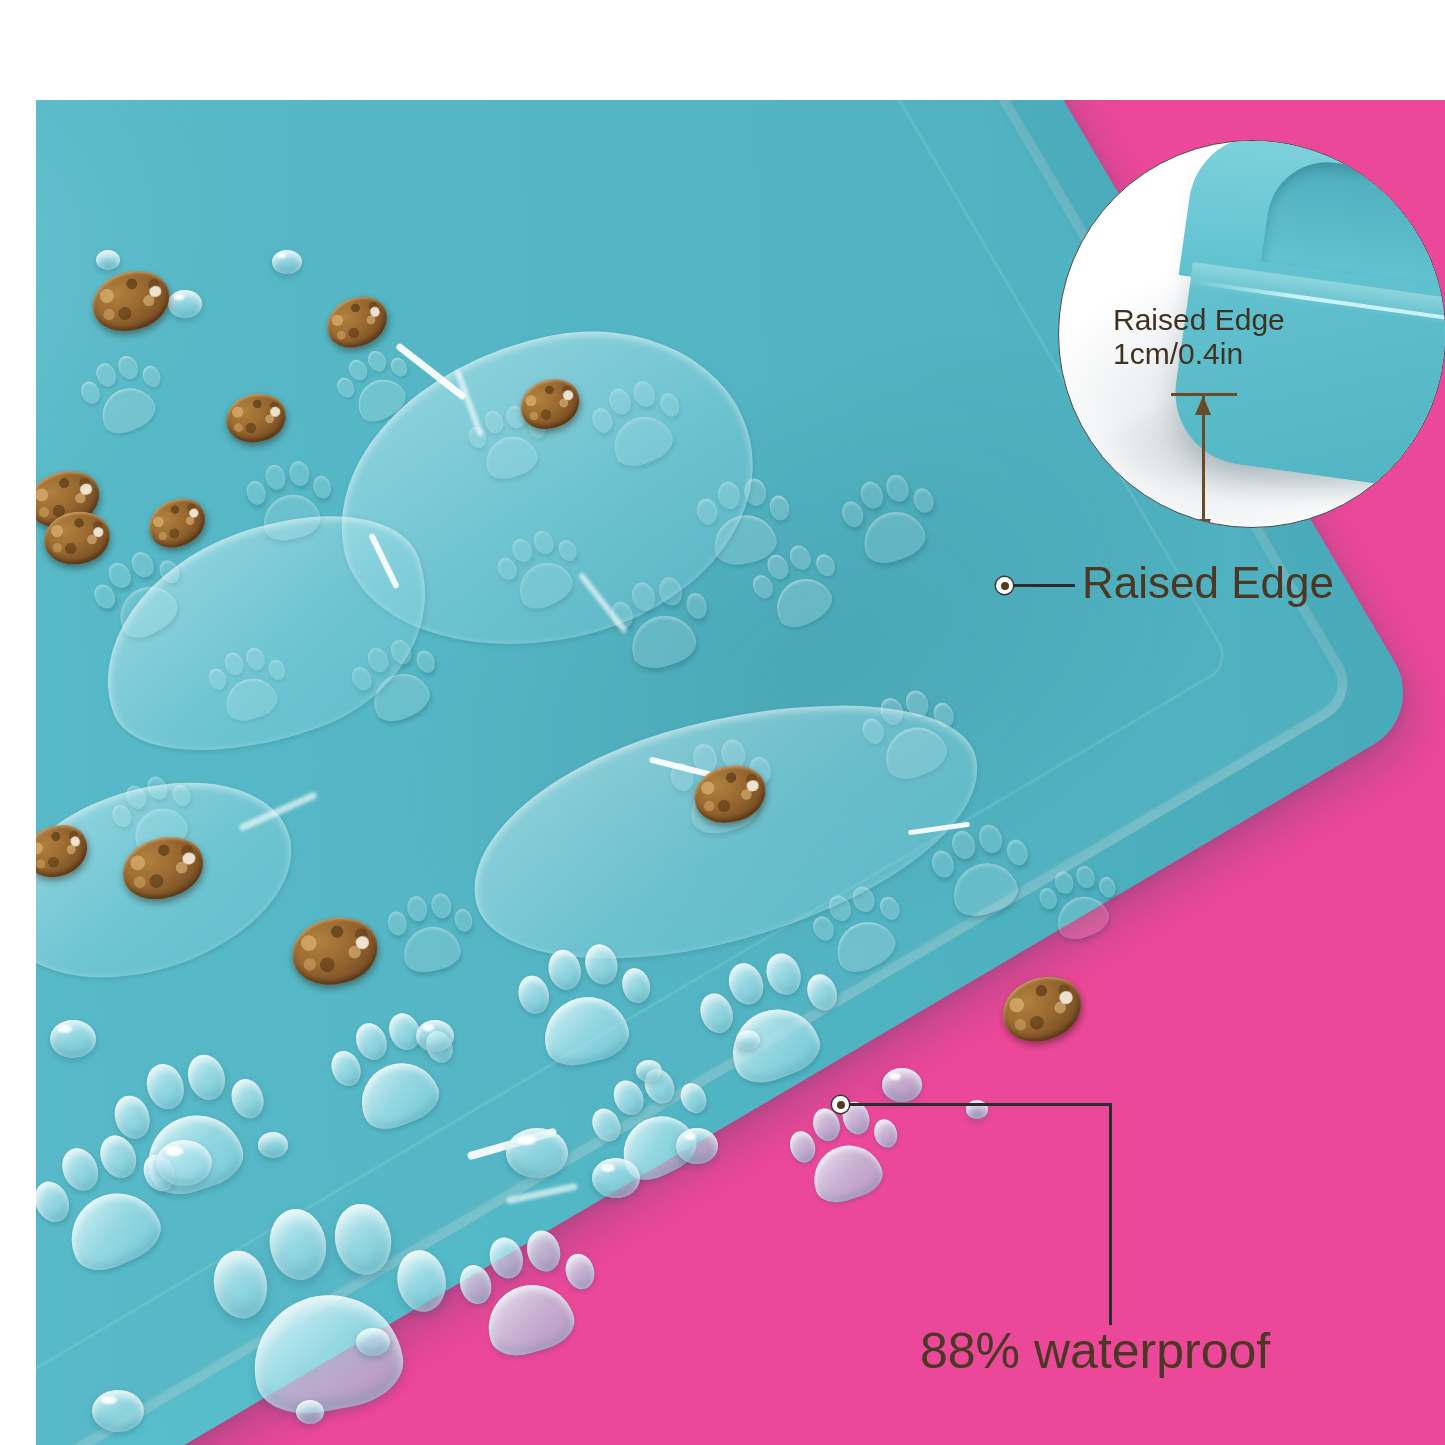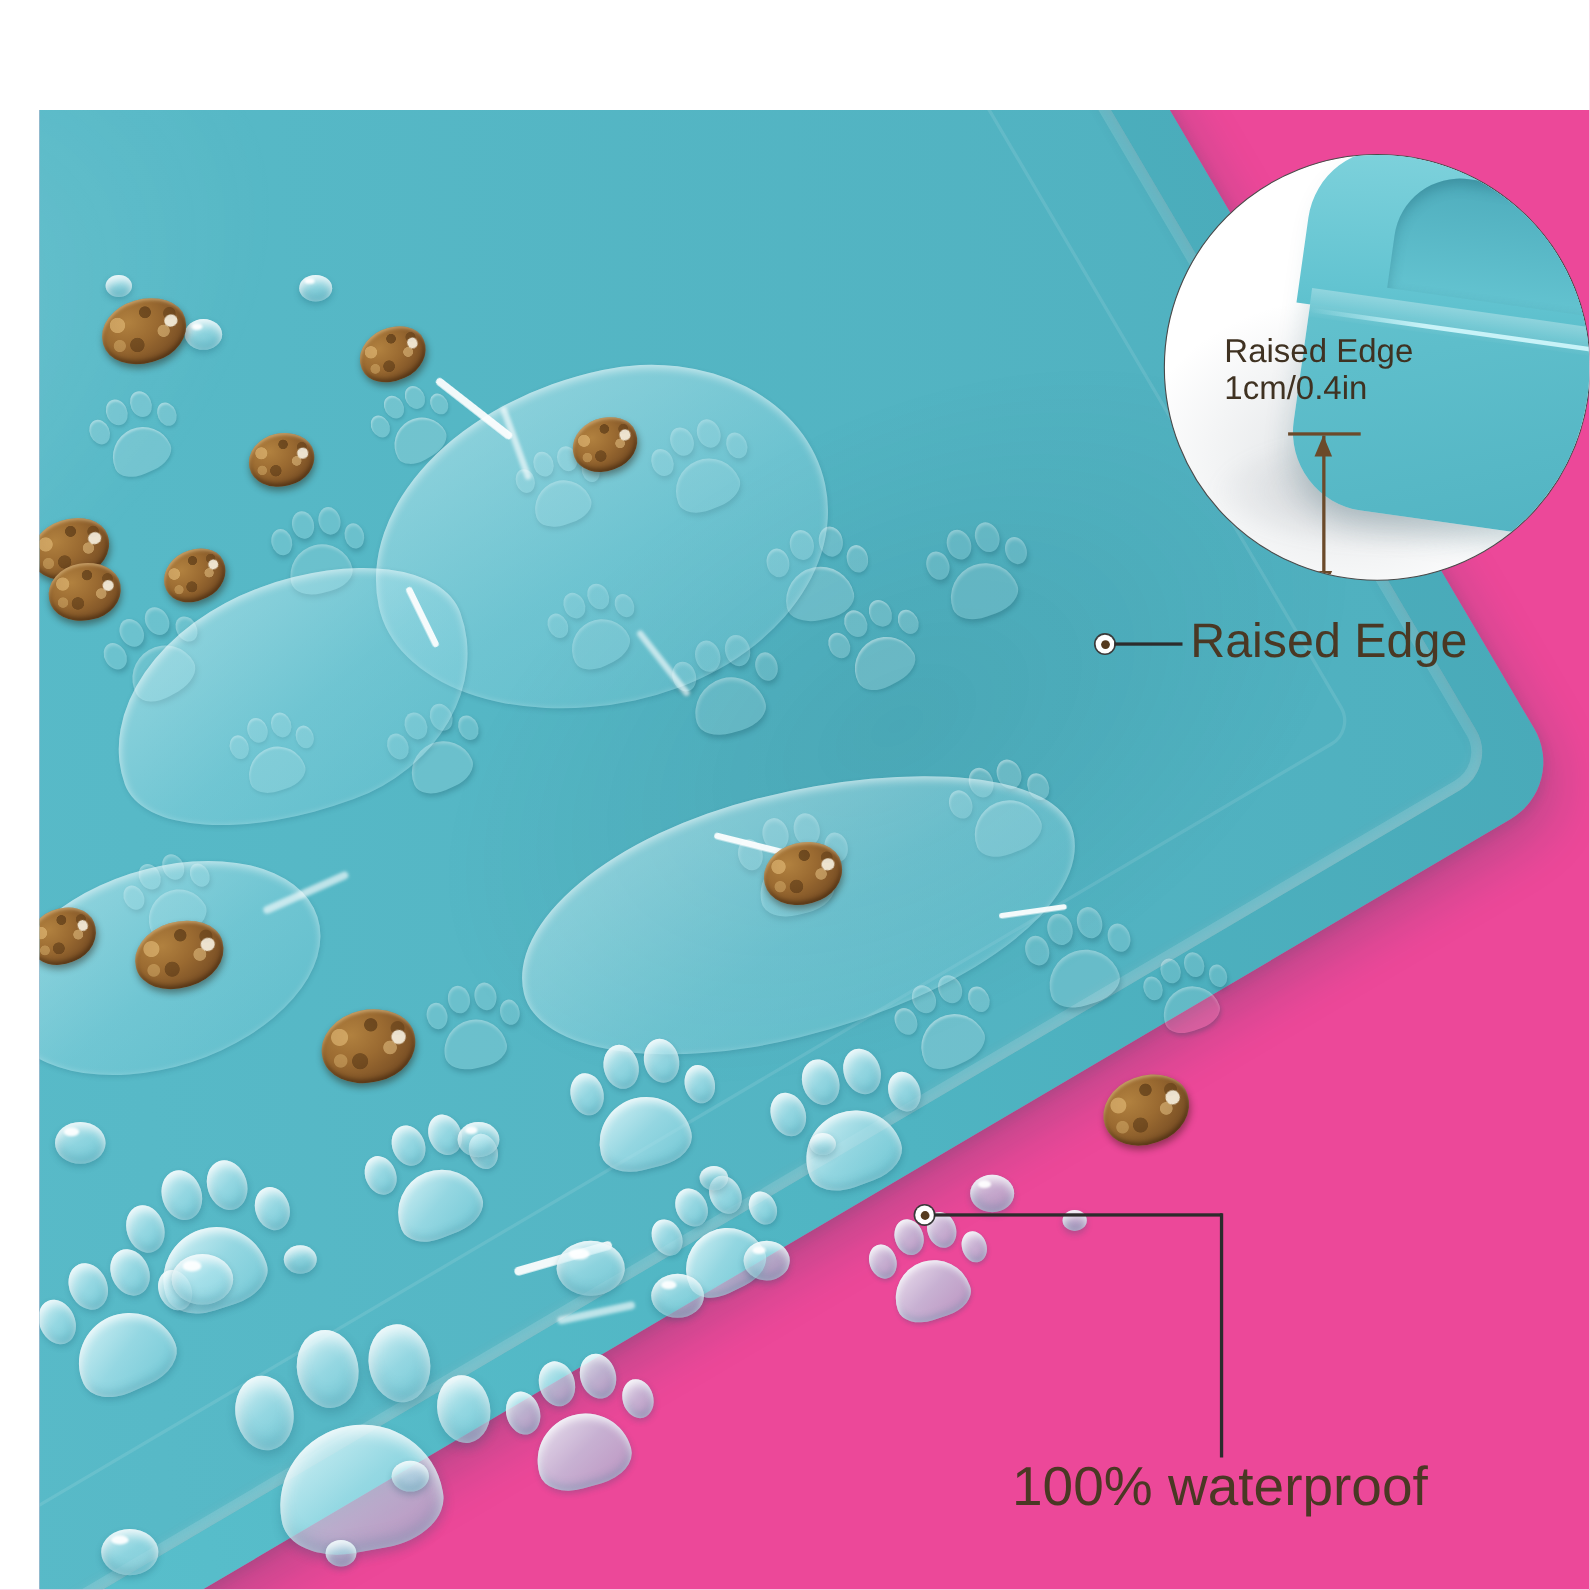--- a/index.html
+++ b/index.html
@@ -613,16 +613,16 @@
       <i></i>
     </div>
     <div class="cline" style="left:977px;top:484px;width:62px;height:2.5px;"></div>
     <div class="clabel big" style="left:1046px;top:458px;">Raised Edge</div>
 
     <div class="cdot" style="left:796px;top:996px;">
       <i></i>
     </div>
     <div class="cline" style="left:813px;top:1003px;width:262px;height:2.5px;"></div>
     <div class="cline" style="left:1073px;top:1003px;width:2.5px;height:222px;"></div>
-    <div class="clabel wp" style="left:884px;top:1222px;">100% waterproof</div>
+    <div class="clabel wp" style="left:884px;top:1222px;">88% waterproof</div>
 
   </div>
 </div>
 
 </body></html>

